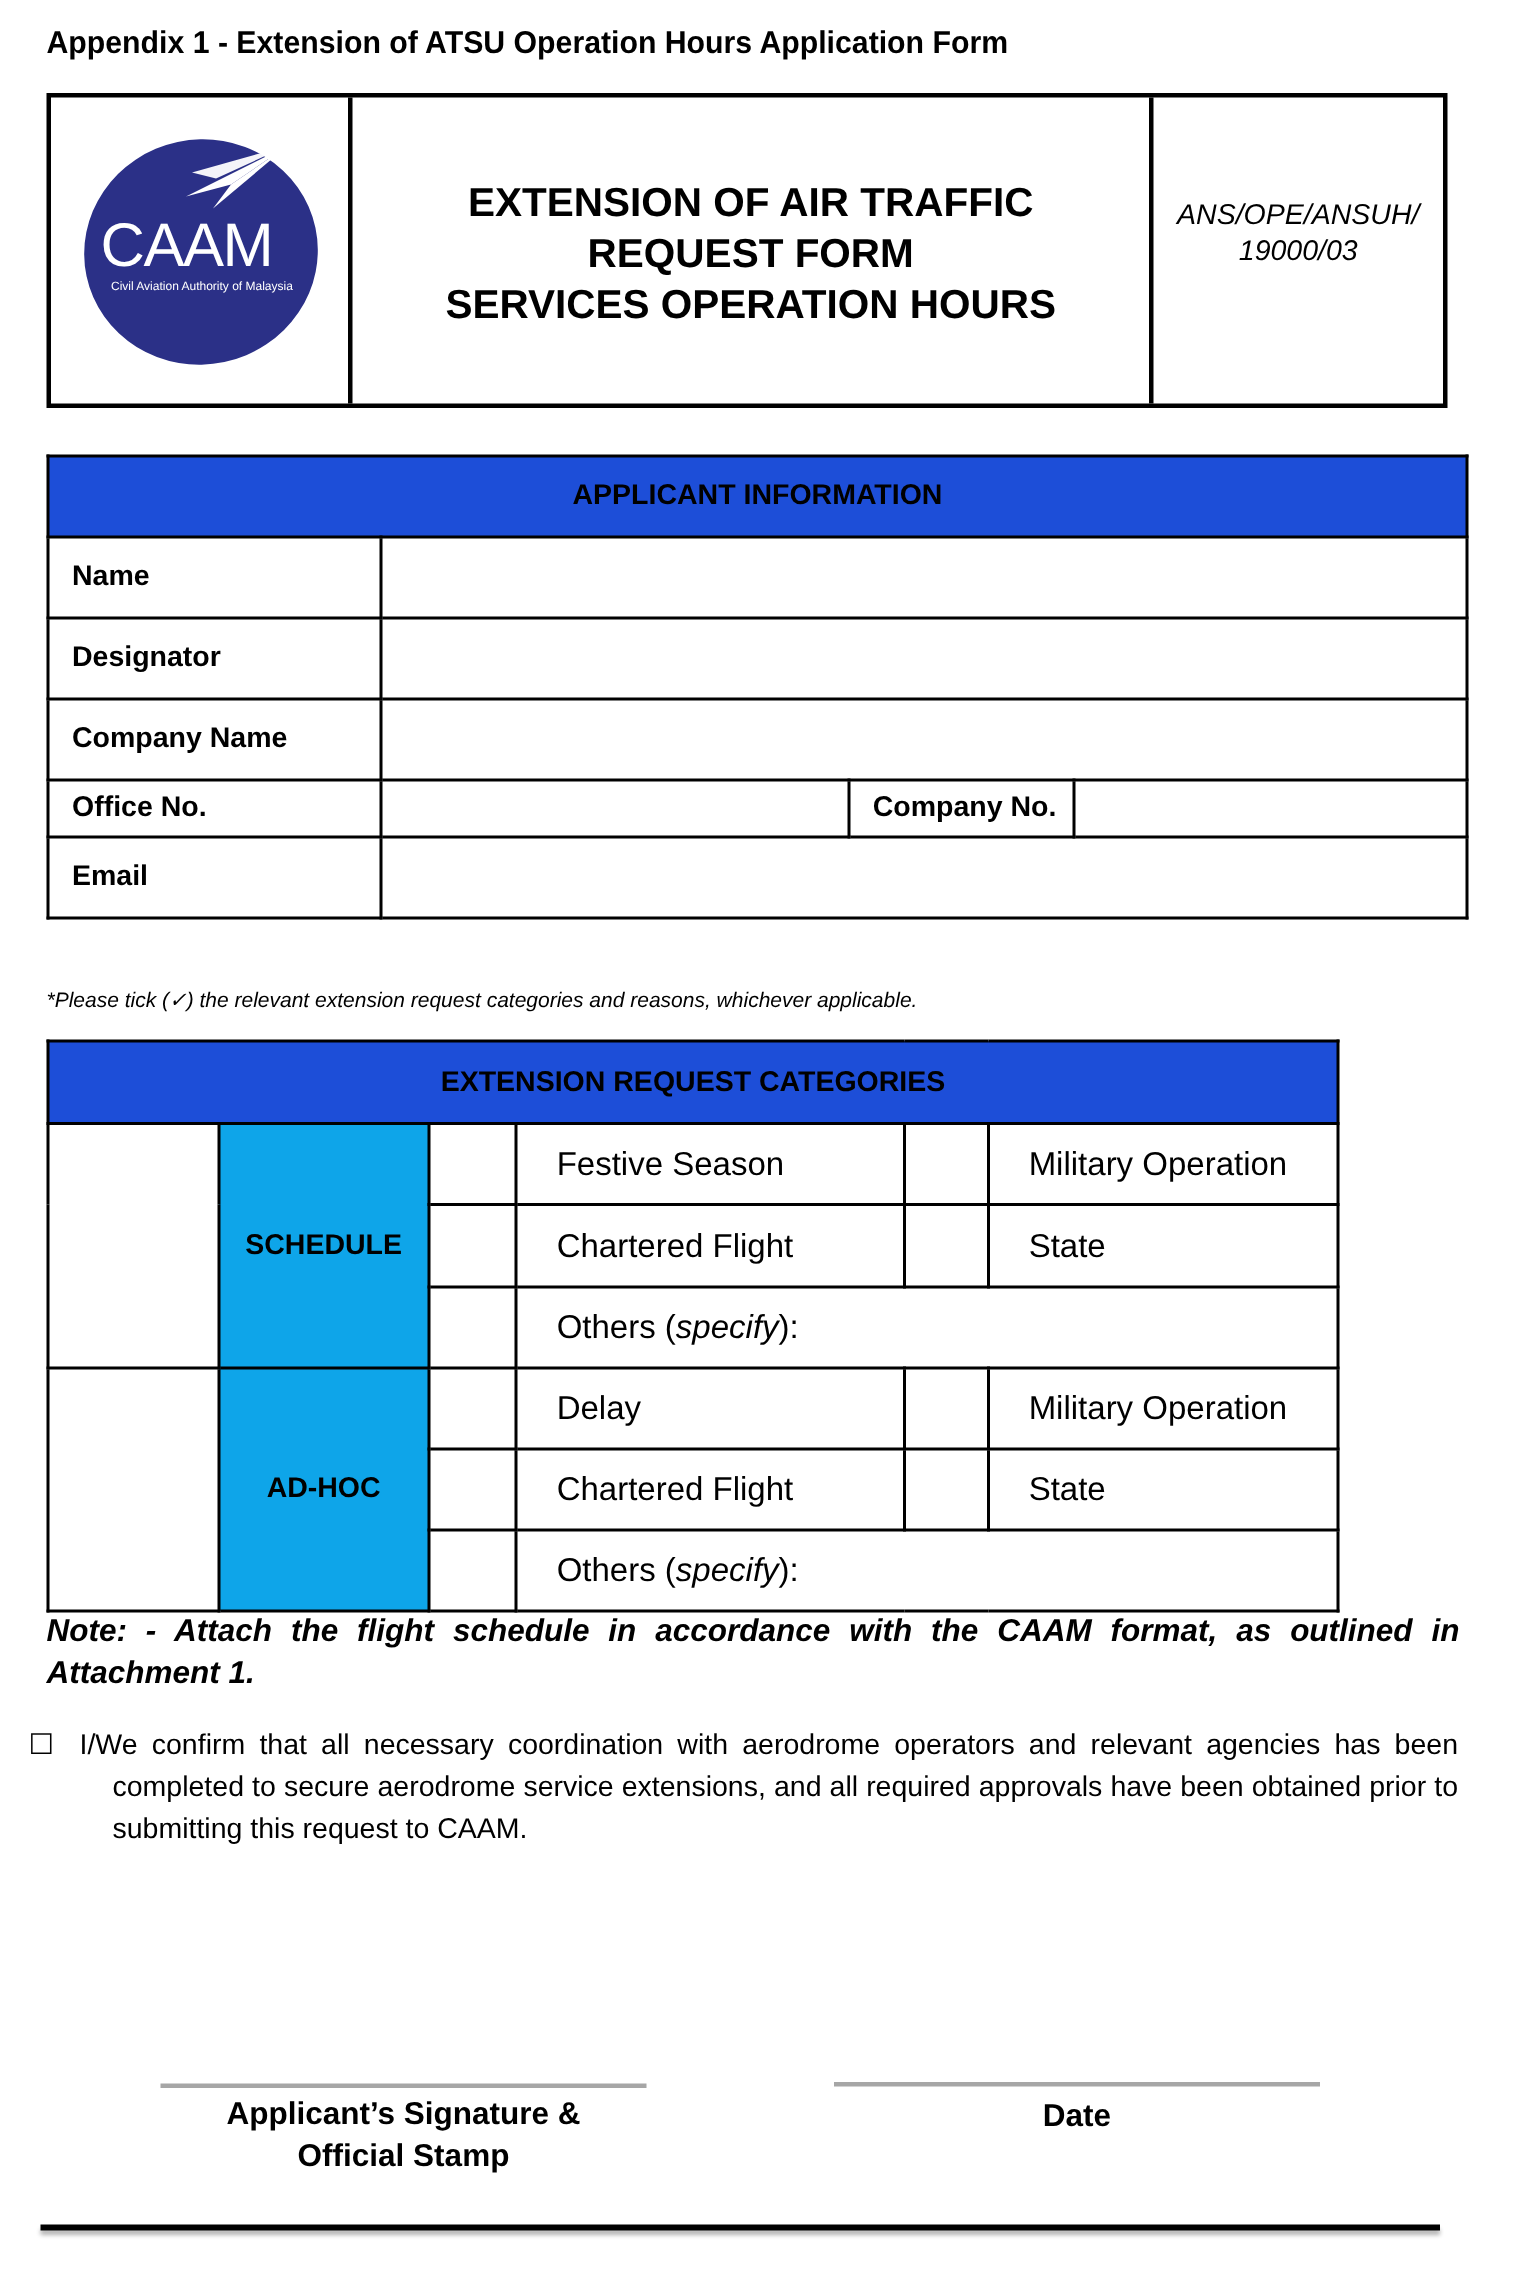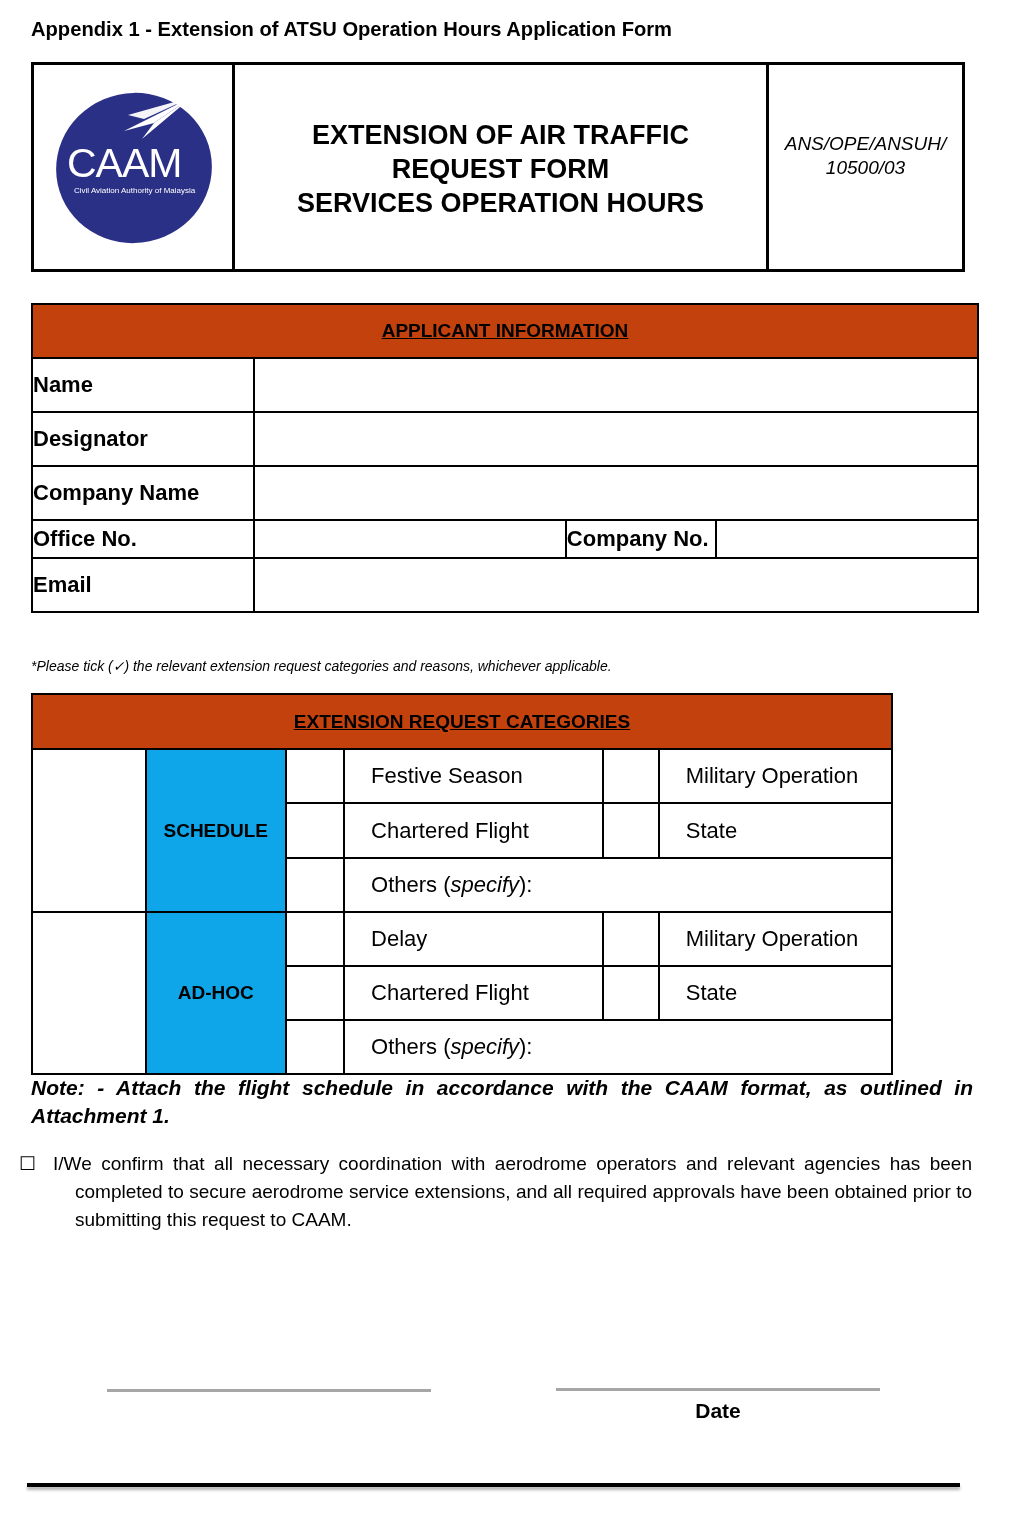--- a/index.html
+++ b/index.html
@@ -14,22 +14,22 @@
   .hdr-code { flex: 1; display: flex; align-items: center; justify-content: center; text-align: center; font-style: italic; font-size: 19px; line-height: 24px; margin-top: -22px; }
 
   .logo-circle { position: absolute; left: 22px; top: 28px; width: 156px; height: 150px; border-radius: 50%; background: #2b3087; transform: rotate(-12deg); }
   .logo-text { position: absolute; left: 33px; top: 75px; color: #fff; font-size: 41px; letter-spacing: -1px; }
   .logo-sub { position: absolute; left: 40px; top: 121px; color: #fff; font-size: 8px; white-space: nowrap; }
   .logo-plane { position: absolute; left: 80px; top: 28px; }
 
   
   table { border-collapse: collapse; position: absolute; }
   td { border: 2px solid #000; padding: 0; box-sizing: border-box; }
-  .th-blue { background: #c2410c; font-weight: bold; font-size: 19px; text-align: center; text-decoration: underline; }
-  .lbl { font-weight: bold; font-size: 22px; padding-left: 0; }
+  .th-blue { background: #1d4ed8; font-weight: bold; font-size: 19px; text-align: center; }
+  .lbl { font-weight: bold; font-size: 19px; padding-left: 15px; }
   .opt { font-size: 22px; padding-left: 26px; }
   .cat { background: #0ea5e9; font-weight: bold; font-size: 19px; text-align: center; }
 
   .tick-note { left: 31px; top: 658px; font-size: 14px; font-style: italic; }
   .note { left: 31px; top: 1074px; width: 942px; font-size: 21px; font-weight: bold; font-style: italic; line-height: 28px; text-align: justify; }
   .confirm { left: 47px; top: 1150px; width: 925px; font-size: 19px; line-height: 28px; text-align: justify; }
   .confirm .box { display: inline-block; margin-right: 6px; }
   .confirm .txt-wrap { padding-left: 28px; text-indent: -28px; }
 
   .sig-line { height: 3px; background: #a6a6a6; }
@@ -55,21 +55,21 @@
   <div class="hdr-title">
     <div>
       <div>EXTENSION OF AIR TRAFFIC</div>
       <div>REQUEST FORM</div>
       <div>SERVICES OPERATION HOURS</div>
     </div>
   </div>
   <div class="hdr-code">
     <div>
       <div>ANS/OPE/ANSUH/</div>
-      <div>10500/03</div>
+      <div>19000/03</div>
     </div>
   </div>
 </div>
 
 <table style="left:31px; top:303px; width:948px;">
   <colgroup>
       <col style="width:222px">
       <col style="width:313px">
       <col style="width:150px">
       <col style="width:263px">
@@ -162,19 +162,23 @@
 <div class="abs note">Note: - Attach the flight schedule in accordance with the CAAM format, as outlined in Attachment 1.</div>
 
 <div class="abs confirm">
   <div class="txt-wrap">
     <span class="box">☐</span><span>I/We confirm that all necessary coordination with aerodrome operators and relevant agencies has been completed to secure aerodrome service extensions, and all required approvals have been obtained prior to submitting this request to CAAM.</span>
   </div>
 </div>
 
 <div class="abs" style="left:107px; top:1389px; width:324px;">
   <div class="sig-line"></div>
+  <div class="sig-label" style="margin-top:4px;">
+    <div>Applicant’s Signature &amp;</div>
+    <div>Official Stamp</div>
+  </div>
 </div>
 <div class="abs" style="left:556px; top:1388px; width:324px;">
   <div class="sig-line"></div>
   <div class="sig-label" style="margin-top:6px;">Date</div>
 </div>
 
 <div class="abs bottom-rule"></div>
 
 </body></html>

